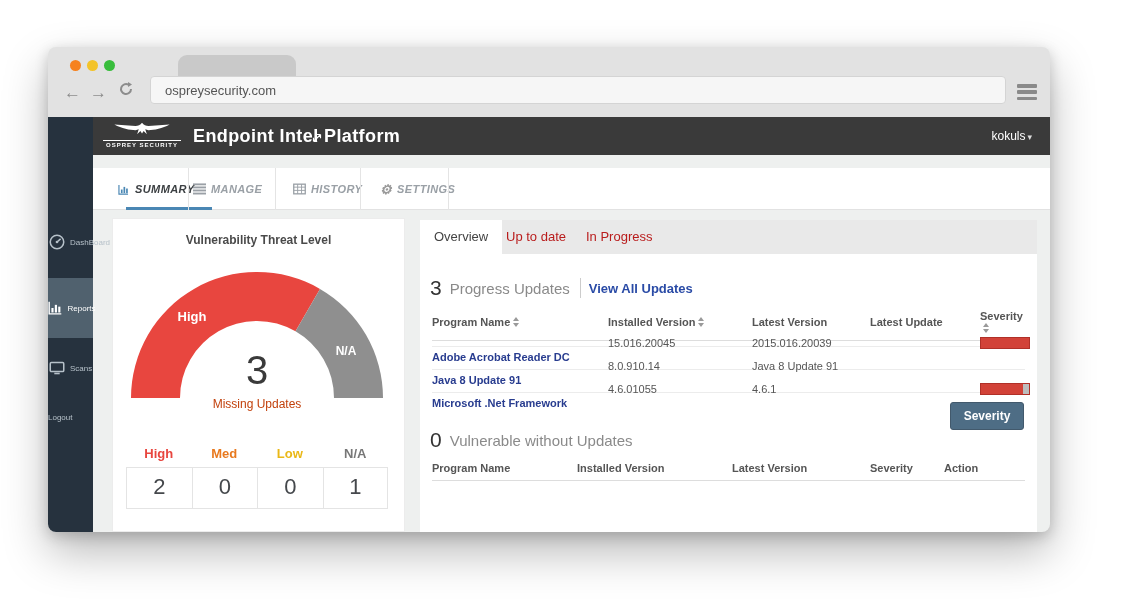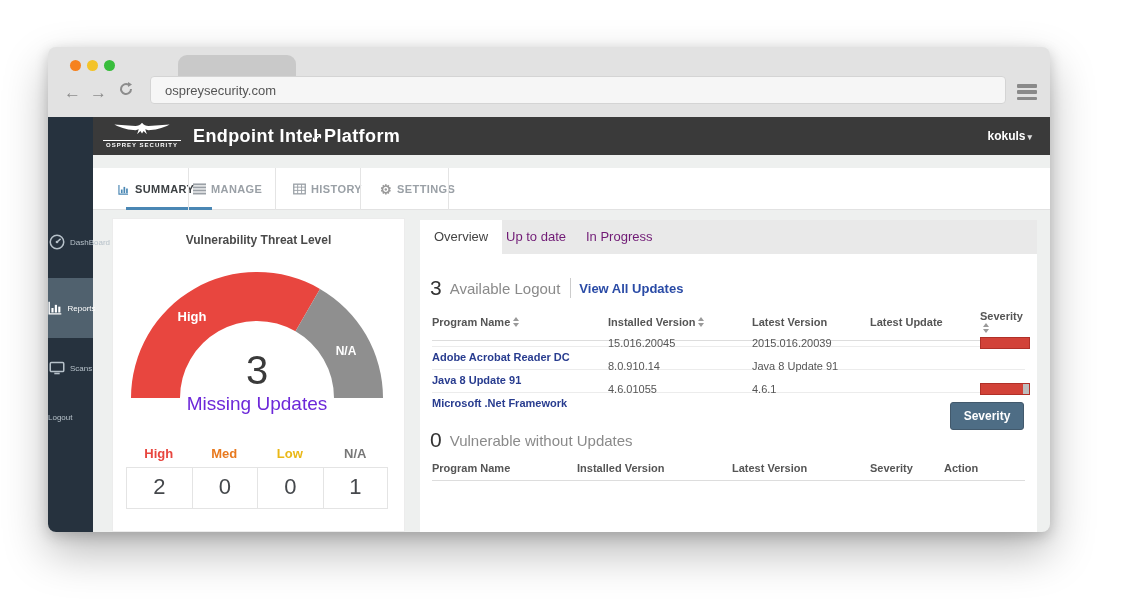--- a/index.html
+++ b/index.html
@@ -14,49 +14,49 @@
   .urlbar{position:absolute;left:102px;top:29px;width:856px;height:28px;background:#f6f6f6;border:1px solid #d4d4d4;border-radius:4px;
           line-height:28px;padding-left:14px;font-size:13px;color:#555;box-sizing:border-box;}
   .hamburger{position:absolute;right:13px;top:37px;width:20px;height:16px;display:flex;flex-direction:column;justify-content:space-between;}
   .hamburger div{height:3.5px;background:#8a8a8a;border-radius:1px;}
   
   .appheader{position:absolute;left:45px;top:70px;width:957px;height:38px;background:#3a3a3a;}
   .logo{position:absolute;left:10px;top:4px;width:78px;text-align:center;color:#fff;}
   .logo .brand{font-size:6px;font-weight:bold;letter-spacing:1px;border-top:1px solid #fff;padding-top:1px;margin-top:1px;}
   .apptitle{position:absolute;left:100px;top:0;height:52px;line-height:38px;color:#fff;font-size:18px;font-weight:bold;letter-spacing:.4px;}
   .expand{position:absolute;left:218px;top:13px;}
-  .user{position:absolute;right:18px;top:0;height:38px;line-height:38px;color:#fff;font-size:12px;font-weight:bold;}
+  .user{position:absolute;right:18px;top:0;height:38px;line-height:38px;color:#fff;font-size:12px;font-weight:normal;}
   .user .caret{font-size:9px;color:#ddd;margin-left:2px;}
   
   .sidebar{position:absolute;left:0;top:70px;width:45px;height:415px;background:#26323e;}
   .side-item{position:absolute;left:0;width:45px;display:flex;flex-direction:row;align-items:center;gap:4px;color:#b6c1c9;cursor:pointer;}
   .side-item .lbl{font-size:8px;}
   .side-item.active{background:#50616e;color:#fff;justify-content:center;}
   
-  .tabrow{position:absolute;left:45px;top:121px;width:957px;height:42px;background:#fff;border-bottom:1px solid #e2e2e2;box-sizing:border-box;}
+  .tabrow{position:absolute;left:45px;top:121px;width:957px;height:42px;background:#fff;border-bottom:1px solid #e2e2e2;box-sizing:border-box;font-style:italic;}
   .mtab{position:absolute;top:0;height:42px;display:flex;align-items:center;gap:5px;font-size:11px;font-weight:bold;color:#9aa0a6;letter-spacing:.4px;cursor:pointer;}
   .mtab.active{color:#3c4043;}
   .mtab-underline{position:absolute;left:9px;bottom:0;width:86px;height:3px;background:#4a87b4;}
   .tabdiv{position:absolute;top:0;width:1px;height:42px;background:#e4e4e4;}
   
   .card-left{position:absolute;left:64px;top:171px;width:293px;height:314px;background:#fff;border:1px solid #ececec;box-sizing:border-box;}
   .tc-title{text-align:center;margin-top:14px;font-size:12px;font-weight:bold;color:#4a4a4a;}
   .gauge-wrap{position:absolute;left:18px;top:53px;width:252px;height:126px;}
   .gauge-label{position:absolute;color:#fff;font-weight:bold;font-size:13px;transform:translate(-50%,-50%);}
   .g-center-num{position:absolute;left:144px;top:151px;transform:translate(-50%,-50%);font-size:40px;color:#3a3a3a;}
-  .g-center-lab{position:absolute;left:144px;top:185px;transform:translate(-50%,-50%);font-size:19px;color:#6d28d9;}
+  .g-center-lab{position:absolute;left:144px;top:185px;transform:translate(-50%,-50%);font-size:12px;color:#c2410c;}
   .stats{position:absolute;left:13px;top:227px;width:262px;}
   .stats-heads,.stats-vals{display:grid;grid-template-columns:1fr 1fr 1fr 1fr;text-align:center;}
   .stats-heads div{font-size:13px;font-weight:bold;padding-bottom:6px;}
   .stats-vals div{font-size:22px;color:#45484c;padding:6px 0 8px;border-top:1px solid #e4e4e4;border-bottom:1px solid #e4e4e4;border-left:1px solid #e4e4e4;}
   .stats-vals div:last-child{border-right:1px solid #e4e4e4;}
   
   .panel{position:absolute;left:372px;top:173px;width:617px;height:312px;background:#fff;}
   .ptabs{position:absolute;left:0;top:0;width:100%;height:34px;background:#e9e9e9;}
-  .ptab{position:absolute;top:0;height:34px;line-height:34px;font-size:13px;color:#701a75;cursor:pointer;padding:0 14px;}
+  .ptab{position:absolute;top:0;height:34px;line-height:34px;font-size:13px;color:#b91c1c;cursor:pointer;padding:0 14px;}
   .ptab.active{background:#fff;color:#444;}
   .avail-head{position:absolute;left:10px;top:56px;display:flex;align-items:center;gap:8px;}
   .big-num{font-size:21px;color:#333;}
   .sec-title{font-size:15px;color:#8a8a8a;}
   .vdiv{width:1px;height:20px;background:#ccc;margin-left:2px;}
   .linkish{font-size:13px;font-weight:bold;color:#2a4ba6;cursor:pointer;}
   .tbl{position:absolute;left:12px;width:593px;display:grid;grid-template-columns:176px 144px 118px 110px 1fr;align-items:center;}
   .tbl.hdr{border-bottom:1px solid #ddd;}
   .tbl.hdr div{font-size:11px;font-weight:bold;color:#555;padding:6px 0;}
   .tbl.row{border-bottom:1px solid #ececec;height:23px;font-size:11px;color:#555;}
@@ -227,21 +227,21 @@
 
   <div class="panel">
     <div class="ptabs">
       <div class="ptab active" style="left:0px">Overview</div>
       <div class="ptab" style="left:72px">Up to date</div>
       <div class="ptab" style="left:152px">In Progress</div>
     </div>
 
     <div class="avail-head">
       <span class="big-num">3</span>
-      <span class="sec-title">Available Logout</span>
+      <span class="sec-title">Progress Updates</span>
       <span class="vdiv"></span>
       <span class="linkish">View All Updates</span>
     </div>
 
     <div class="tbl hdr" style="top:84px">
       <div><span>Program Name</span><span class="sort"></span></div>
       <div><span>Installed Version</span><span class="sort"></span></div>
       <div><span>Latest Version</span></div>
       <div><span>Latest Update</span></div>
       <div><span>Severity</span><span class="sort"></span></div>

